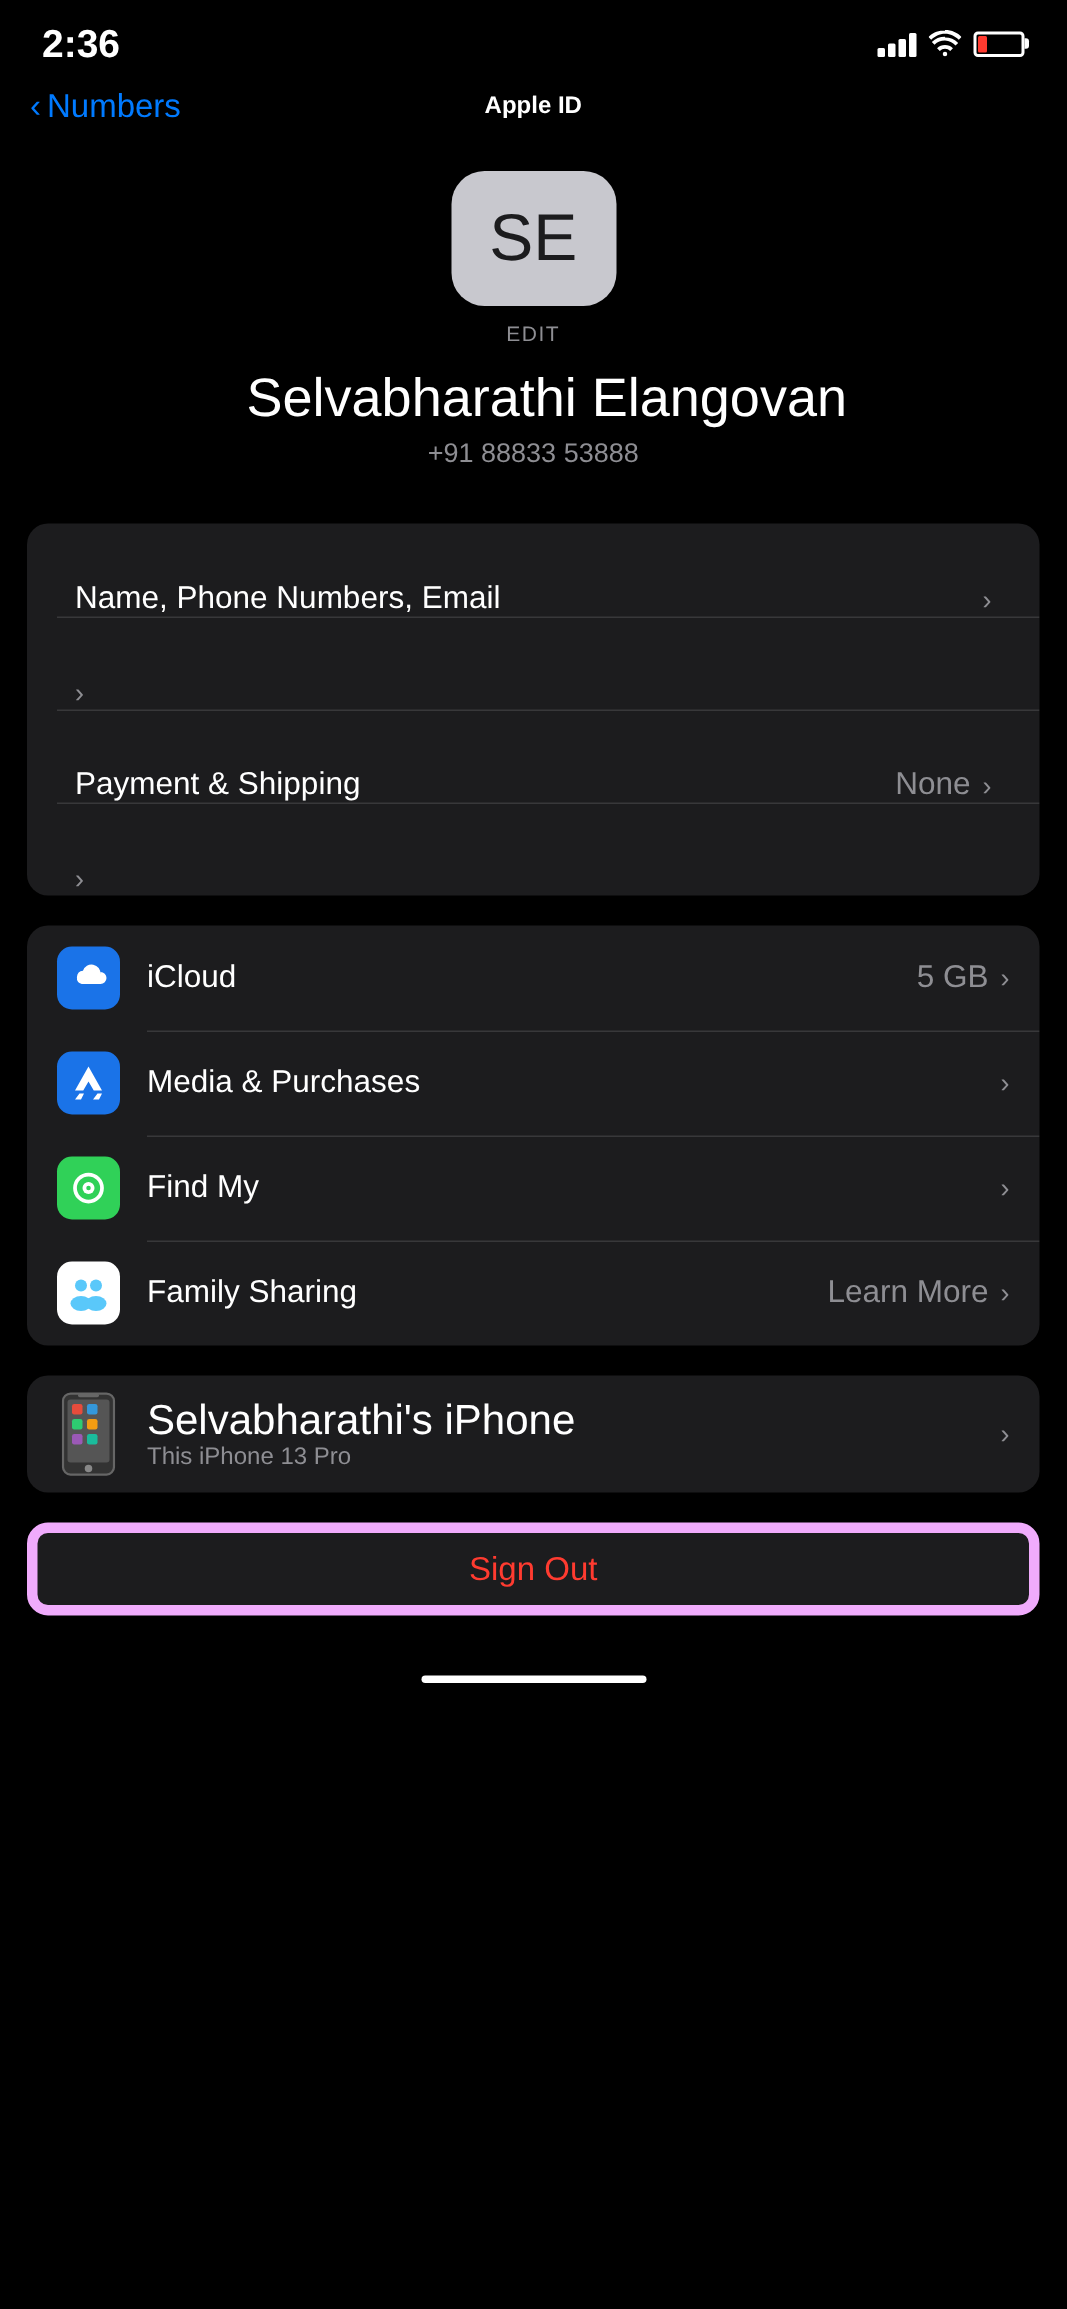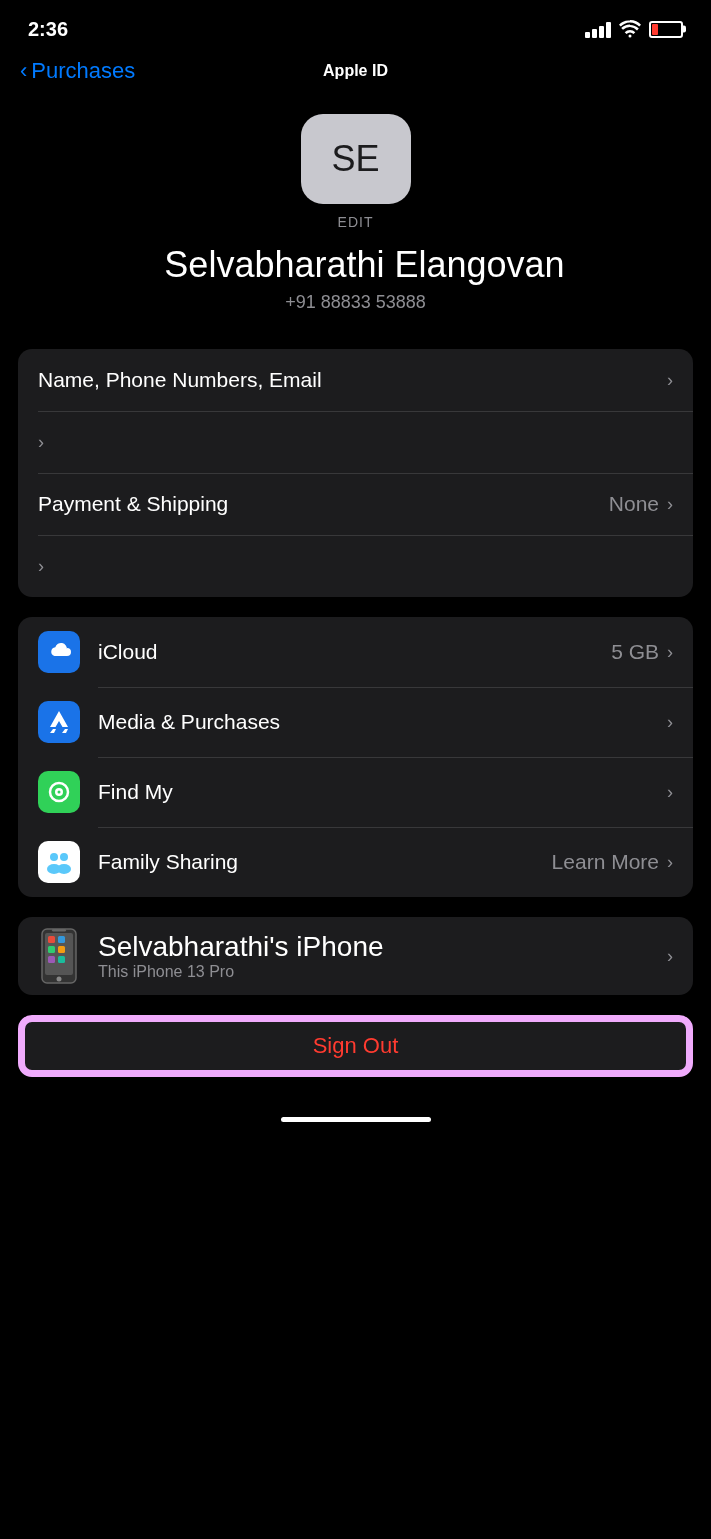--- a/index.html
+++ b/index.html
@@ -15,21 +15,21 @@
 
     
     .status-bar {
       display: flex;
       justify-content: space-between;
       align-items: center;
       padding: 14px 28px 8px;
       height: 52px;
     }
     .status-time {
-      font-size: 20px;
+      font-size: 26px;
       font-weight: 600;
       color: #fff;
     }
     .status-icons {
       display: flex;
       align-items: center;
       gap: 8px;
     }
     .signal-bars {
       display: flex;
@@ -112,21 +112,21 @@
       width: 110px;
       height: 90px;
       background: #c8c8ce;
       border-radius: 22px;
       display: flex;
       align-items: center;
       justify-content: center;
       margin-bottom: 10px;
     }
     .avatar-initials {
-      font-size: 36px;
+      font-size: 44px;
       font-weight: 500;
       color: #1c1c1e;
     }
     .avatar-edit {
       font-size: 14px;
       color: #8e8e93;
       letter-spacing: 1px;
       margin-bottom: 14px;
     }
     .profile-name {
@@ -145,22 +145,22 @@
     
     .settings-group {
       margin: 20px 18px;
       background: #1c1c1e;
       border-radius: 14px;
       overflow: hidden;
     }
 
     .settings-row {
       display: flex;
-      align-items: center;
-      padding: 0 20px;
+      align-items: flex-end;
+      padding: 0 32px;
       height: 62px;
       position: relative;
       cursor: pointer;
     }
     .settings-row:not(:last-child)::after {
       content: '';
       position: absolute;
       bottom: 0;
       left: 20px;
       right: 0;
@@ -308,21 +308,21 @@
       <div class="battery-body">
         <div class="battery-fill"></div>
       </div>
     </div>
   </div>
 </div>
 
 <div class="nav-header">
   <div class="nav-back">
     <span class="nav-back-chevron">‹</span>
-    <span>Purchases</span>
+    <span>Numbers</span>
   </div>
   <span class="nav-title">Apple ID</span>
 </div>
 
 <div class="profile-section">
   <div class="avatar-container">
     <span class="avatar-initials">SE</span>
   </div>
   <span class="avatar-edit">EDIT</span>
   <span class="profile-name">Selvabharathi Elangovan</span>

